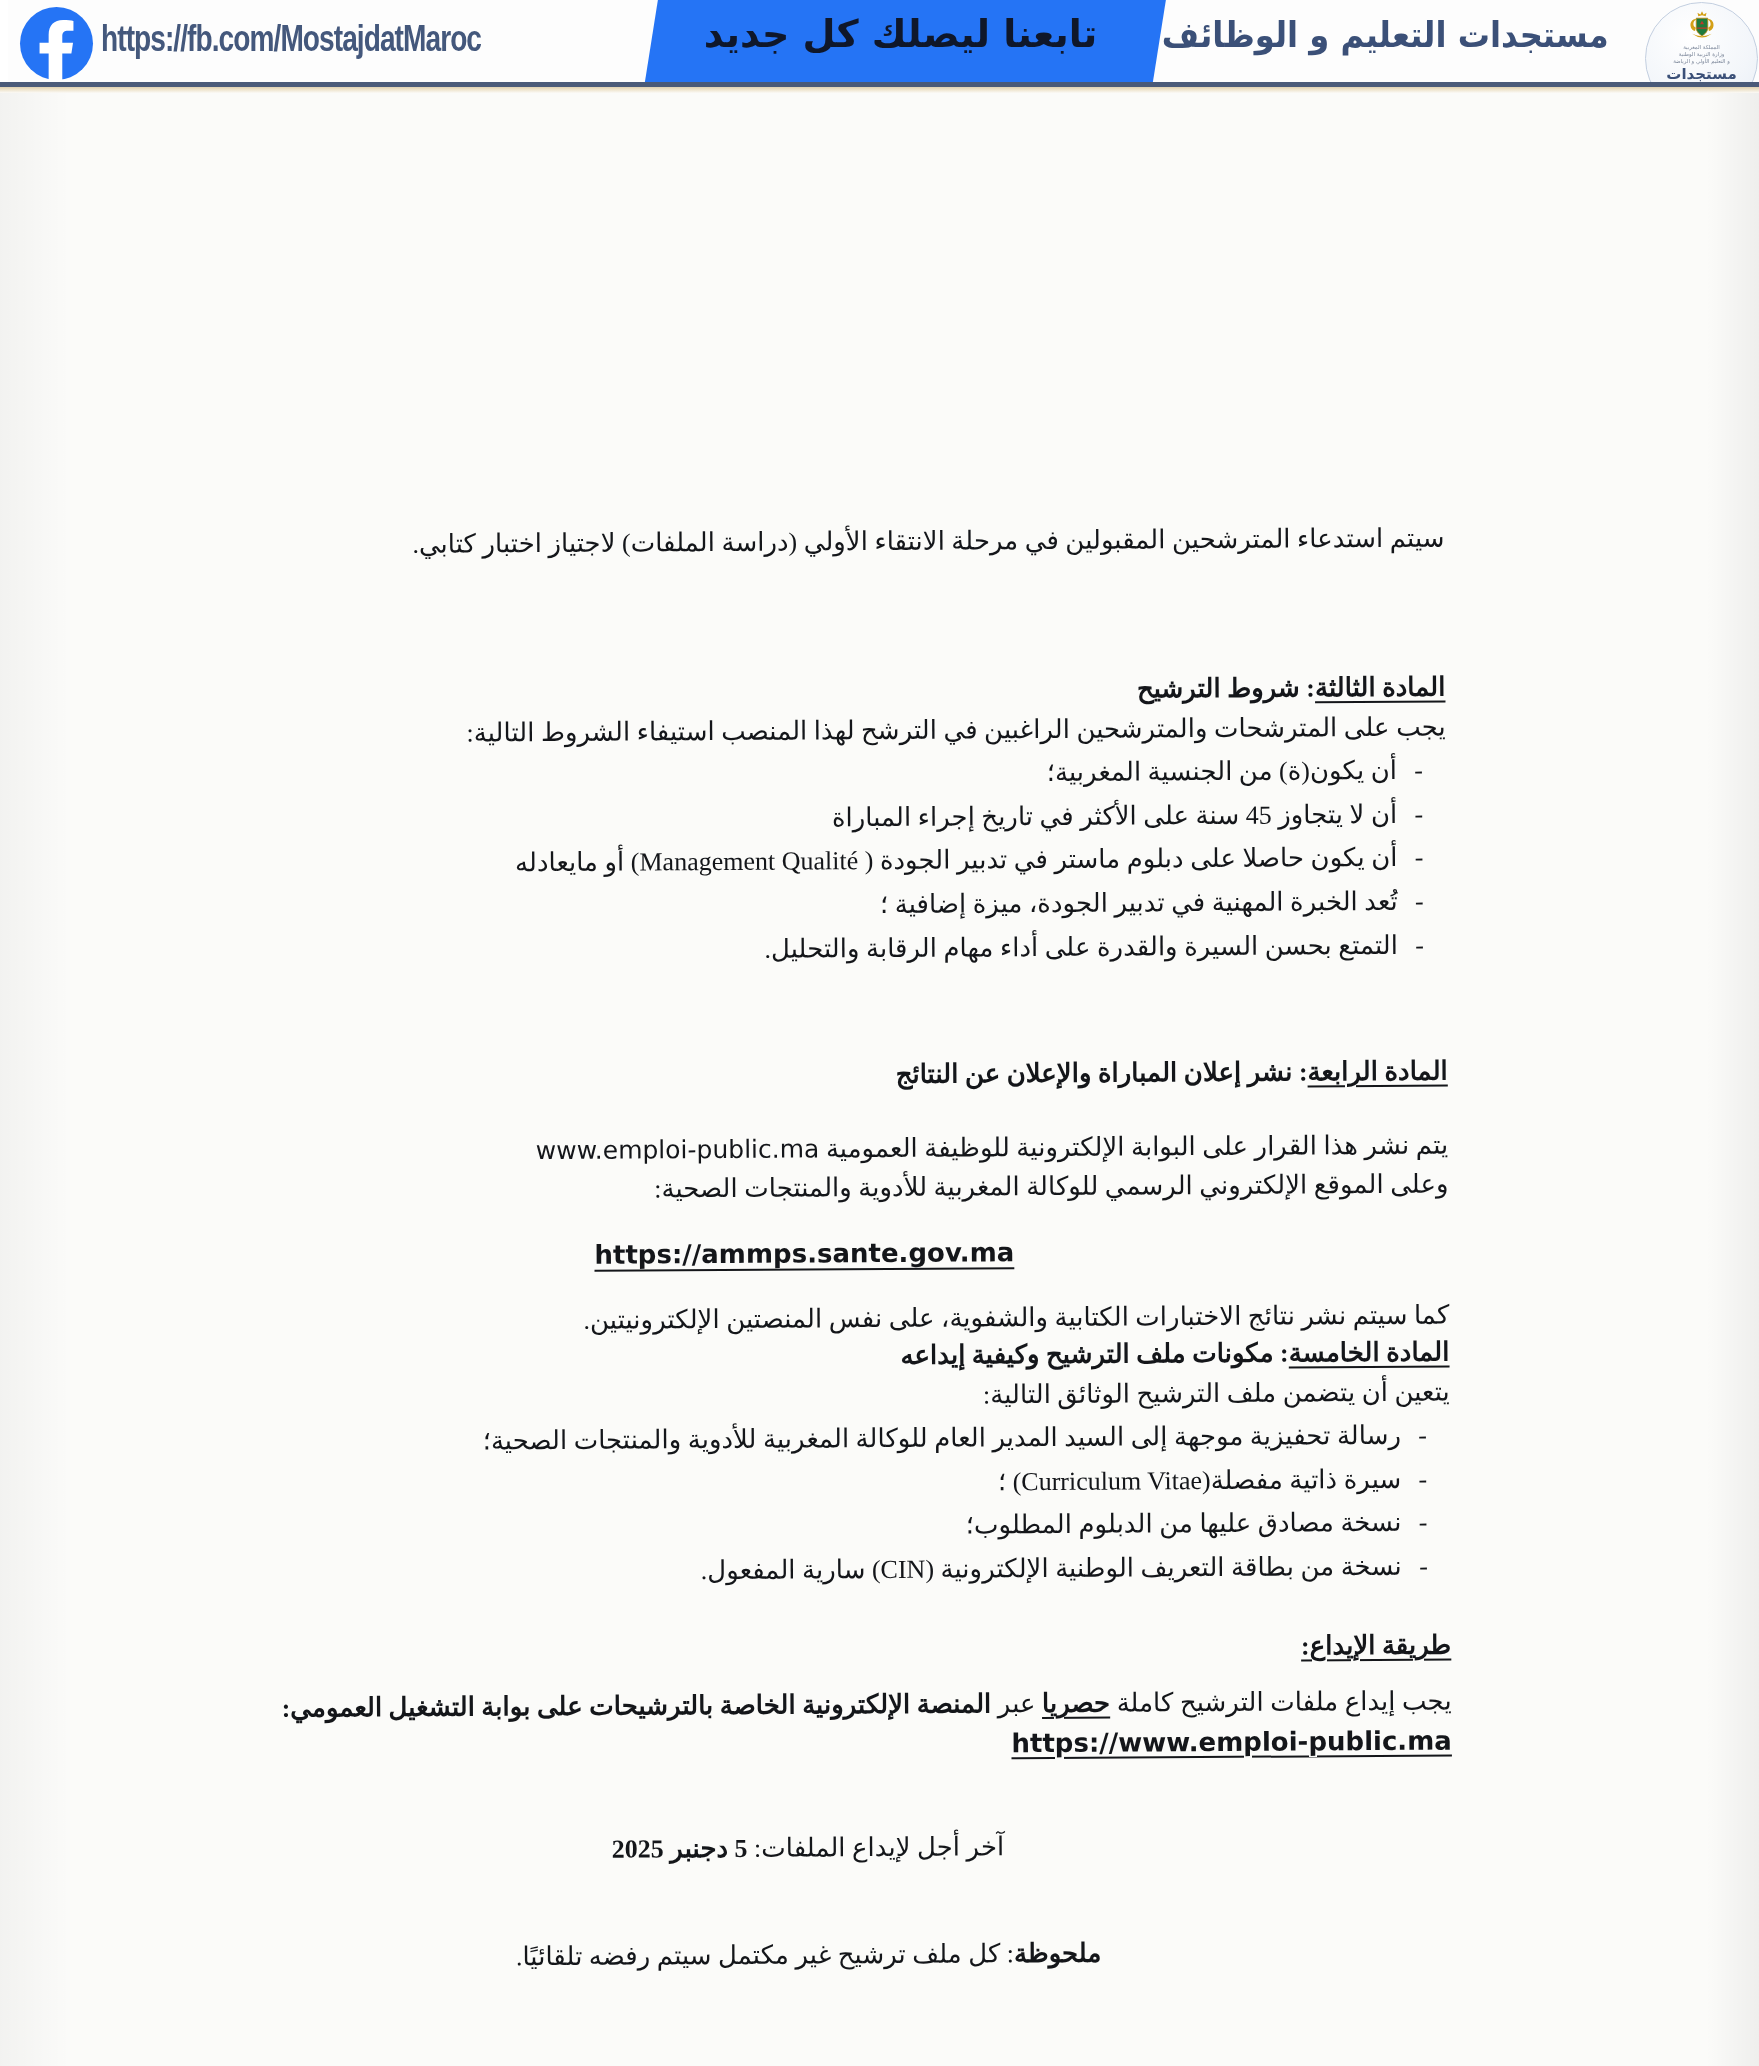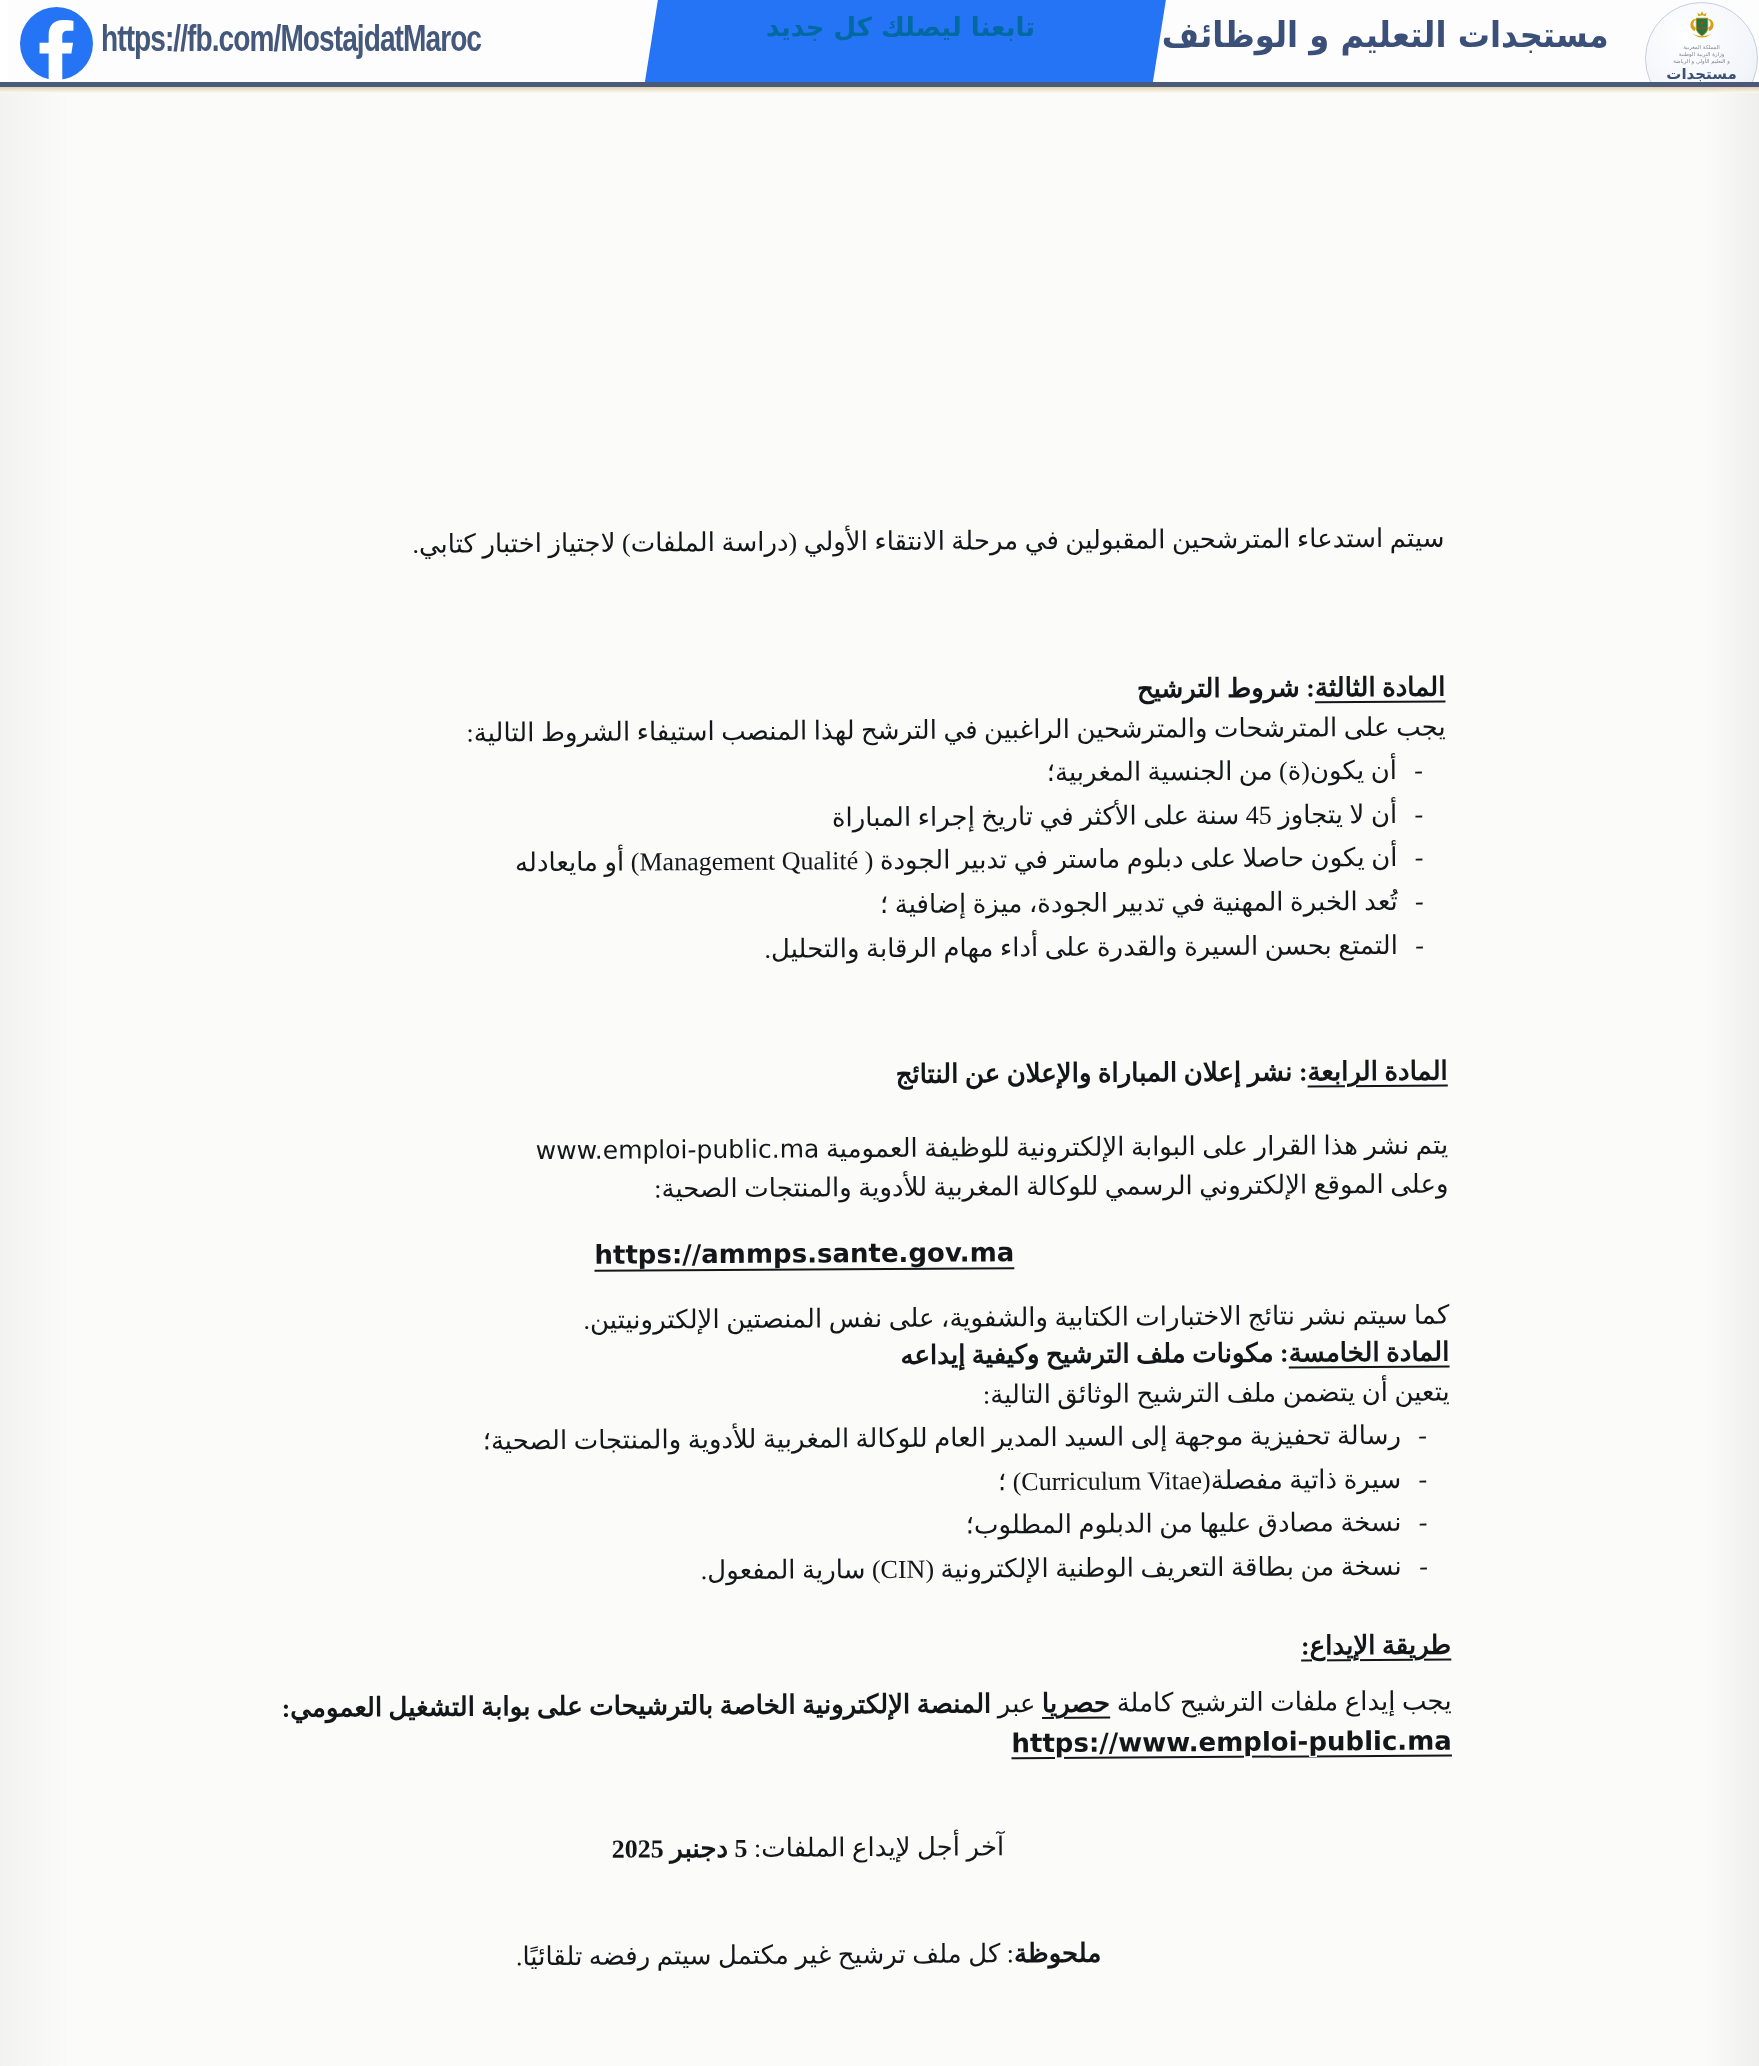--- a/index.html
+++ b/index.html
@@ -63,22 +63,22 @@
     white-space: nowrap;
   }
   #banner-followus {
     position: absolute;
     left: 665px;
     top: 11.6px;
     width: 455px;
     text-align: center;
     font-family: "DejaVu Sans", sans-serif;
     font-weight: bold;
-    font-size: 26px;
-    color: #0369a1;
+    font-size: 38px;
+    color: #0f172a;
     direction: rtl;
     white-space: nowrap;
   }
   #banner-site-title {
     position: absolute;
     right: 158px;
     top: 15px;
     font-family: "DejaVu Sans", sans-serif;
     font-weight: bold;
     font-size: 35px;

